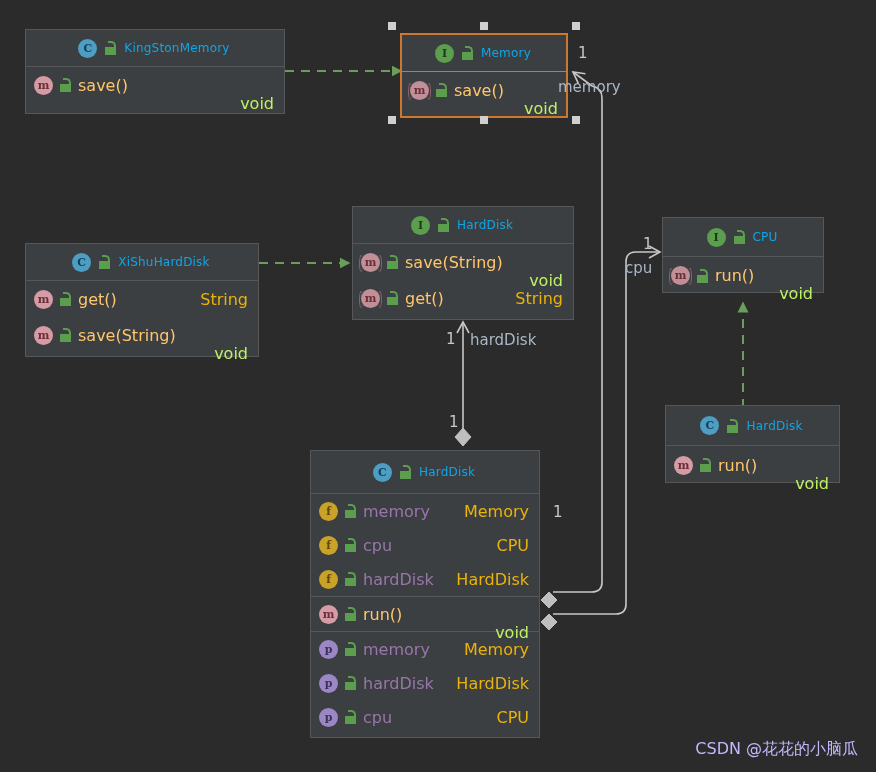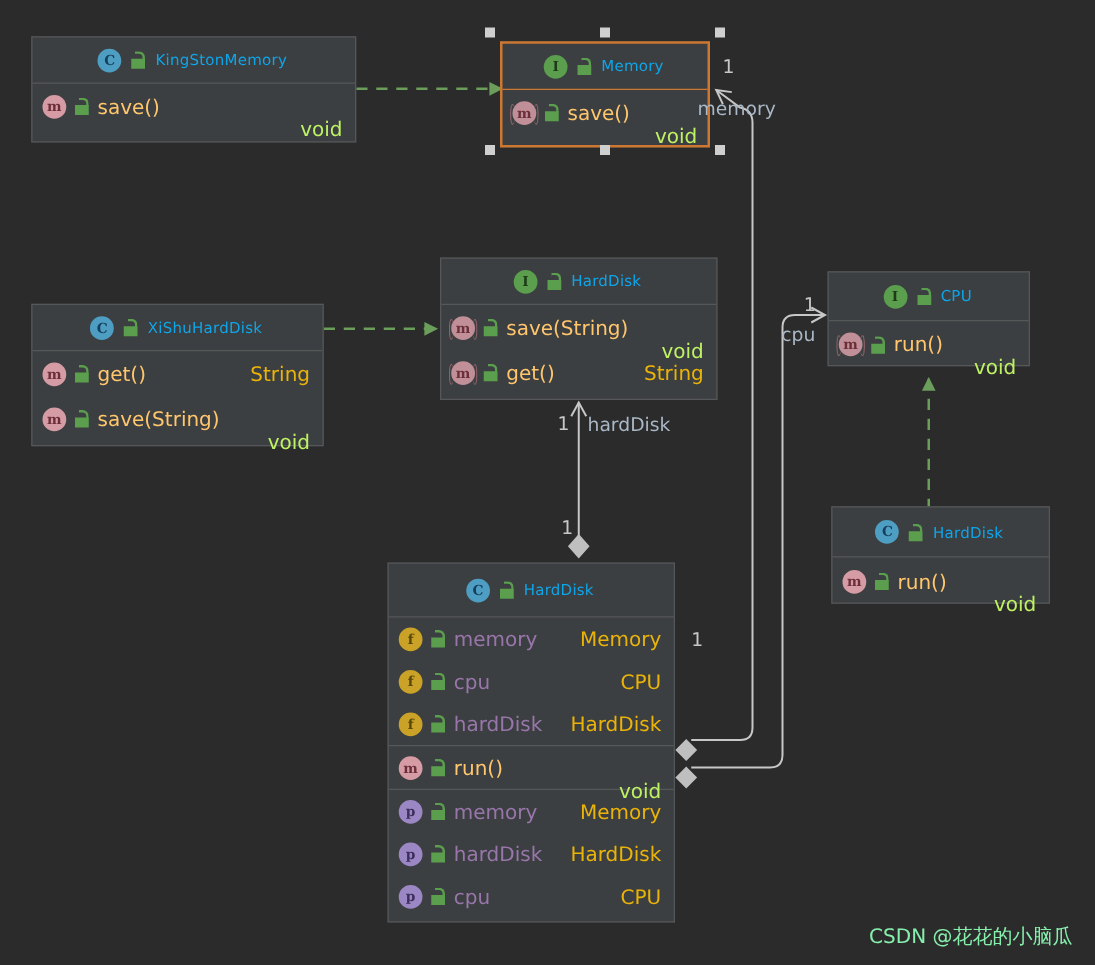--- a/index.html
+++ b/index.html
@@ -75,21 +75,21 @@
   .elabel{
     position:absolute;color:#a9b7c6;font-size:15px;
     white-space:nowrap;z-index:6;
     font-family:"DejaVu Sans","Liberation Sans",sans-serif;
   }
   .mult{position:absolute;color:#c7c7c7;font-size:15px;z-index:6;}
 
   
   .wm{
     position:absolute;right:18px;bottom:12px;
-    color:#86efac;font-size:16px;z-index:8;
+    color:#c4b5fd;font-size:16px;z-index:8;
     font-family:"DejaVu Sans","Liberation Sans",sans-serif;
     text-align:center;
   }
 </style>
 </head>
 <body>
 
 <svg id="canvas" width="876" height="772" viewBox="0 0 876 772" xmlns="http://www.w3.org/2000/svg">
   <defs>
     <marker id="greenTri" markerWidth="12" markerHeight="12" refX="10.5" refY="6" orient="auto" markerUnits="userSpaceOnUse">

